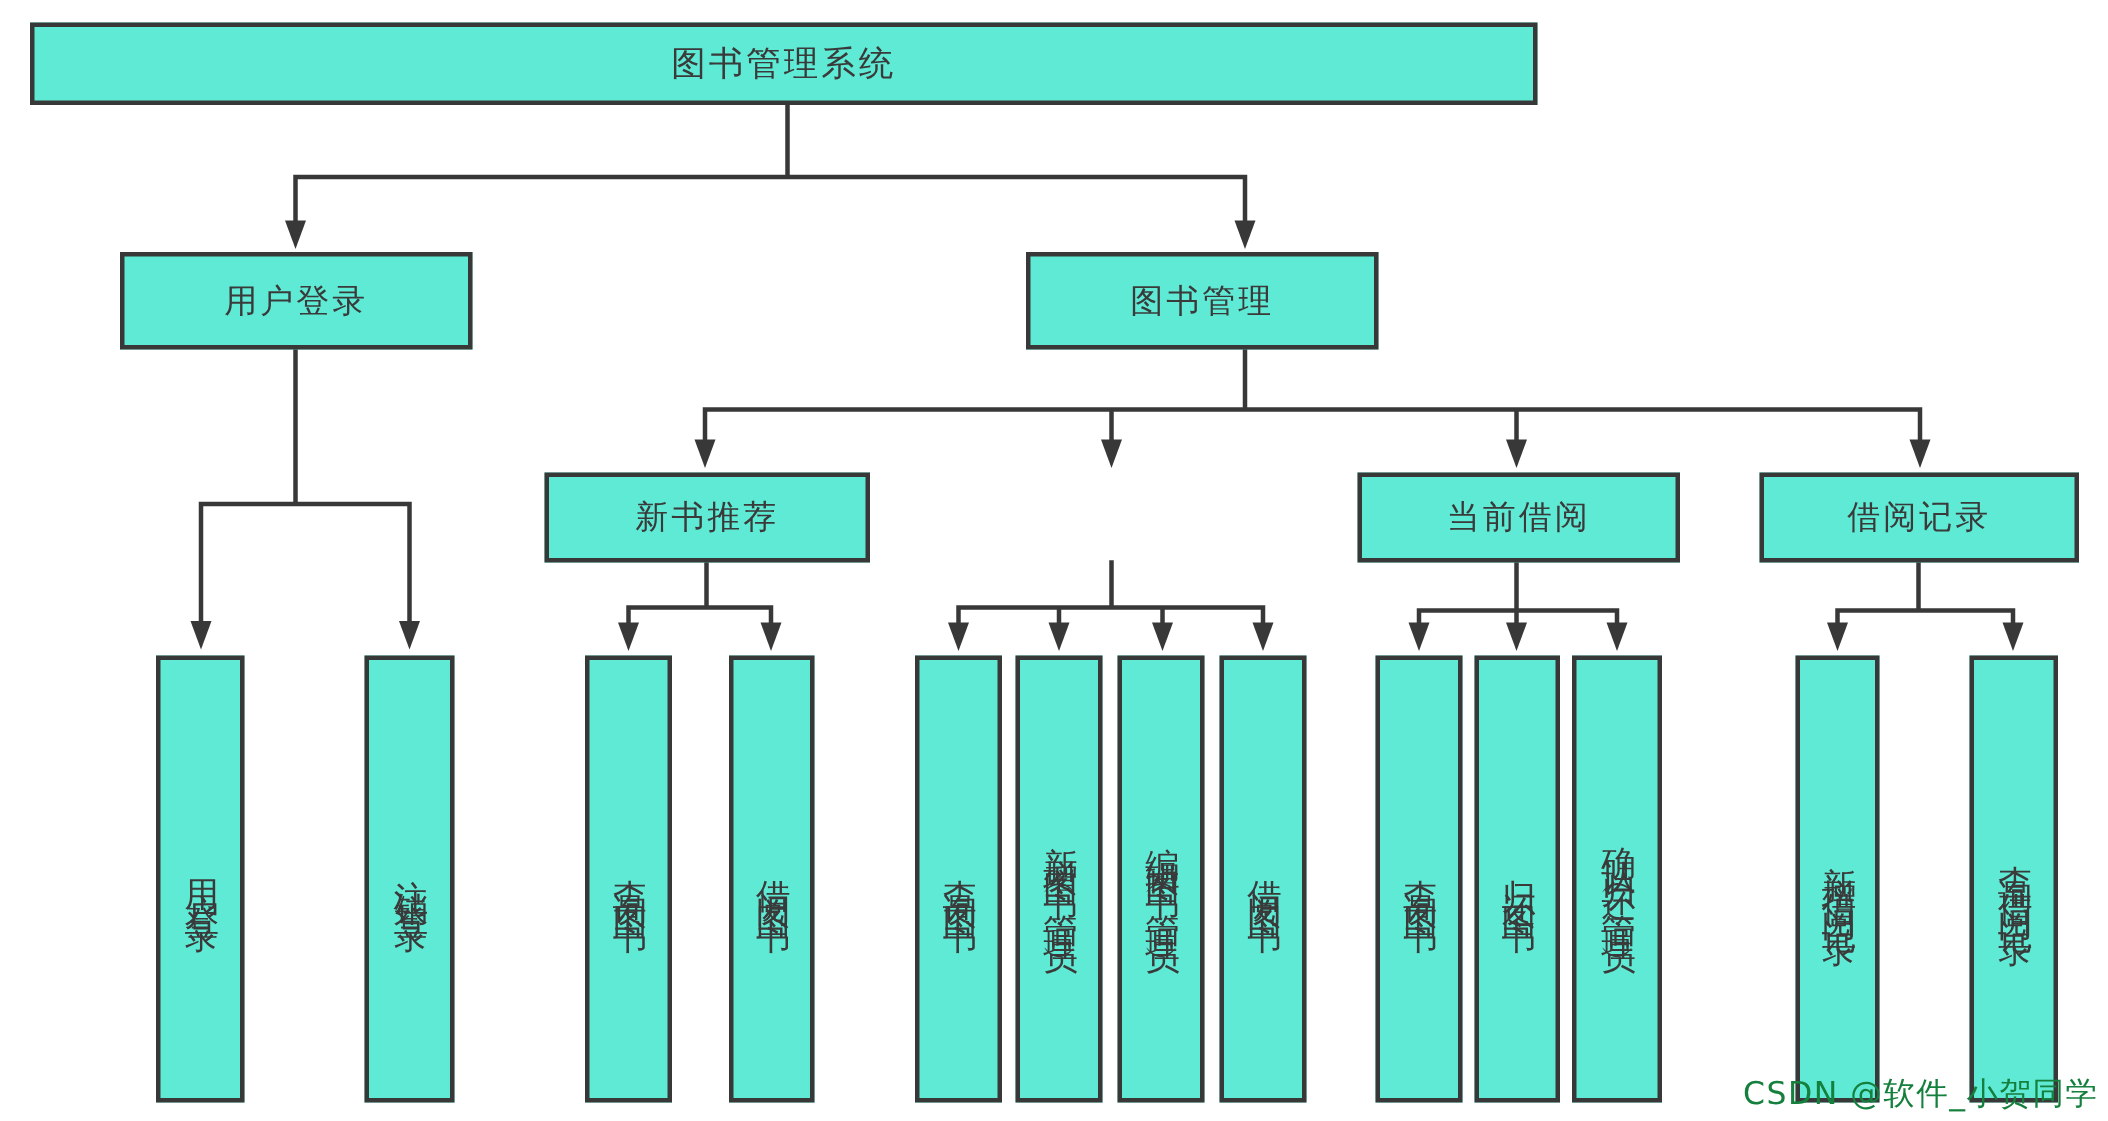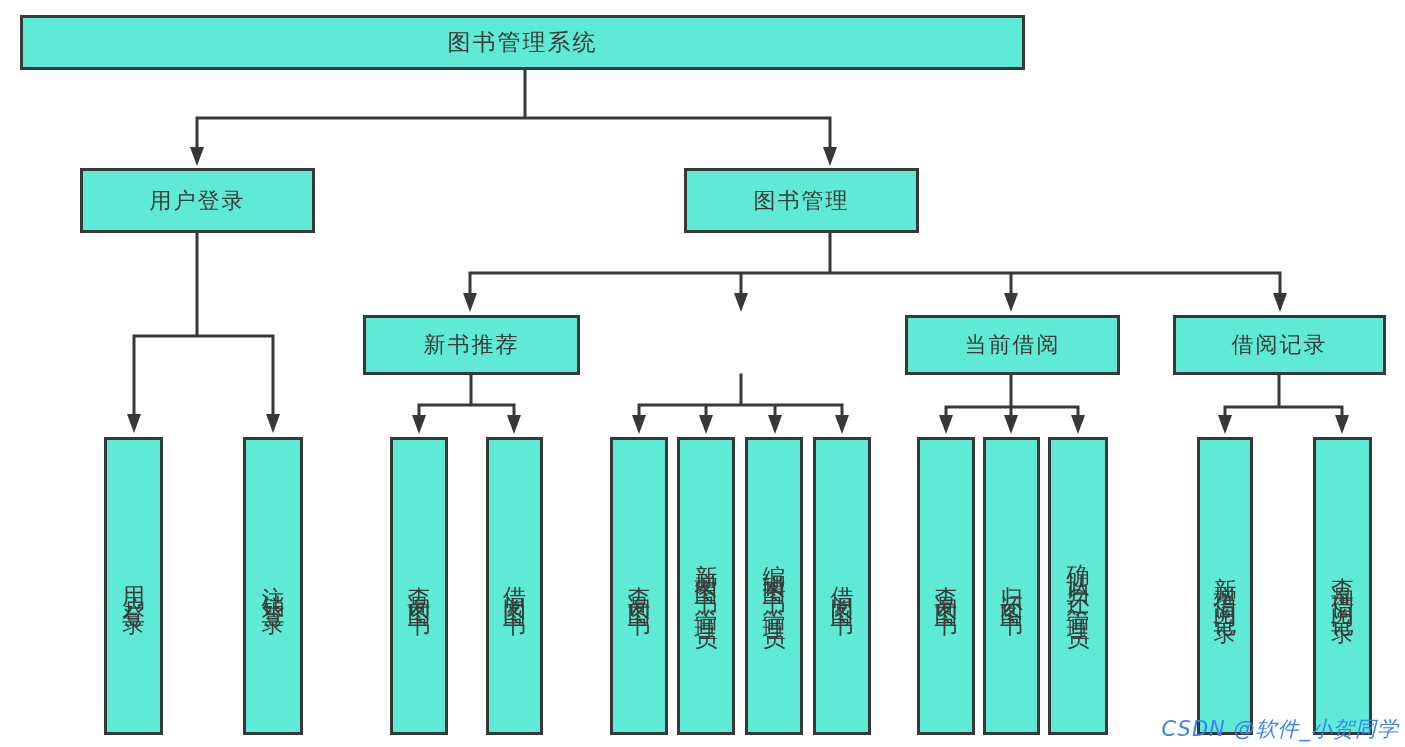--- a/index.html
+++ b/index.html
@@ -59,26 +59,25 @@
     writing-mode: vertical-rl;
     text-orientation: mixed;
     letter-spacing: 9px;
     line-height: 1;
     white-space: nowrap;
   }
   .watermark {
     position: absolute;
     right: 6px;
     bottom: 4px;
-    color: #3b82f6;
+    color: #15803d;
     font-size: 21px;
     letter-spacing: 1px;
     z-index: 3;
     pointer-events: none;
-    font-style: italic;
   }
 </style>
 </head>
 <body>
 
 <div id="stage">
 
   <svg id="connectors" viewBox="0 0 1405 747" xmlns="http://www.w3.org/2000/svg">
     <g stroke="#383838" stroke-width="3" fill="none" stroke-linecap="square">
 

